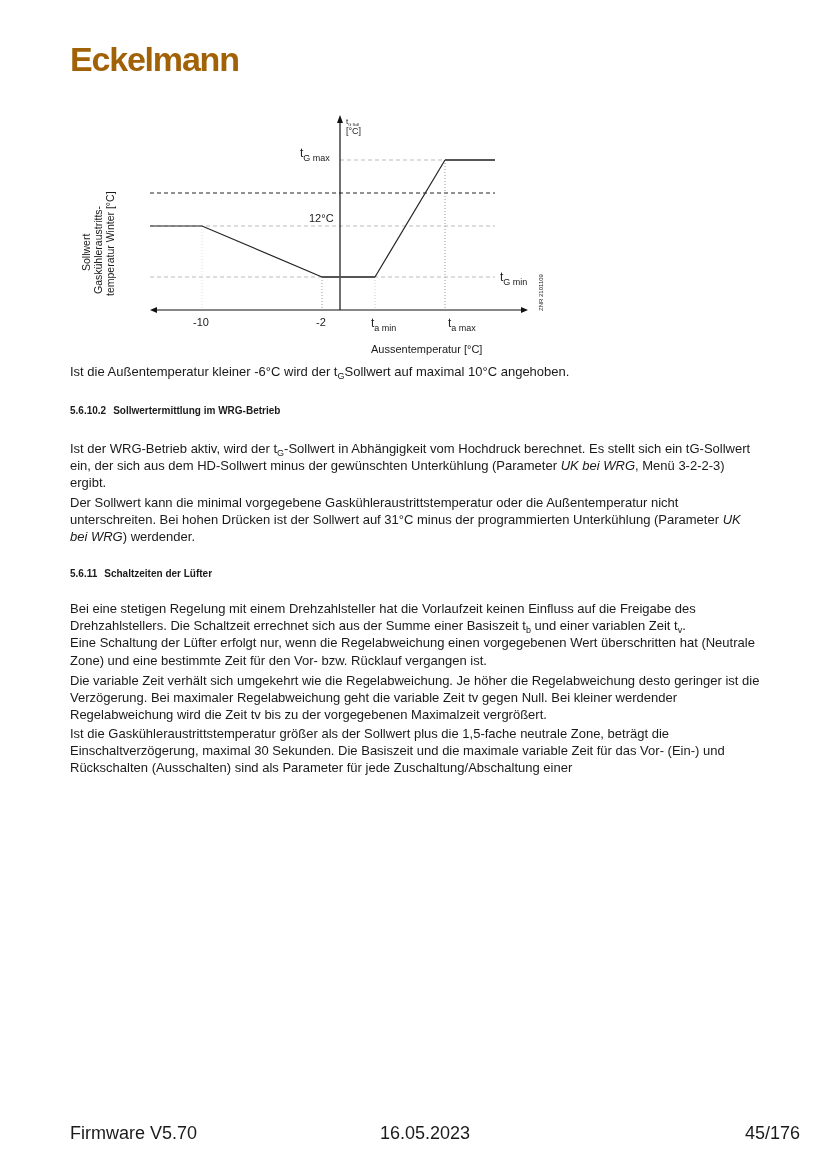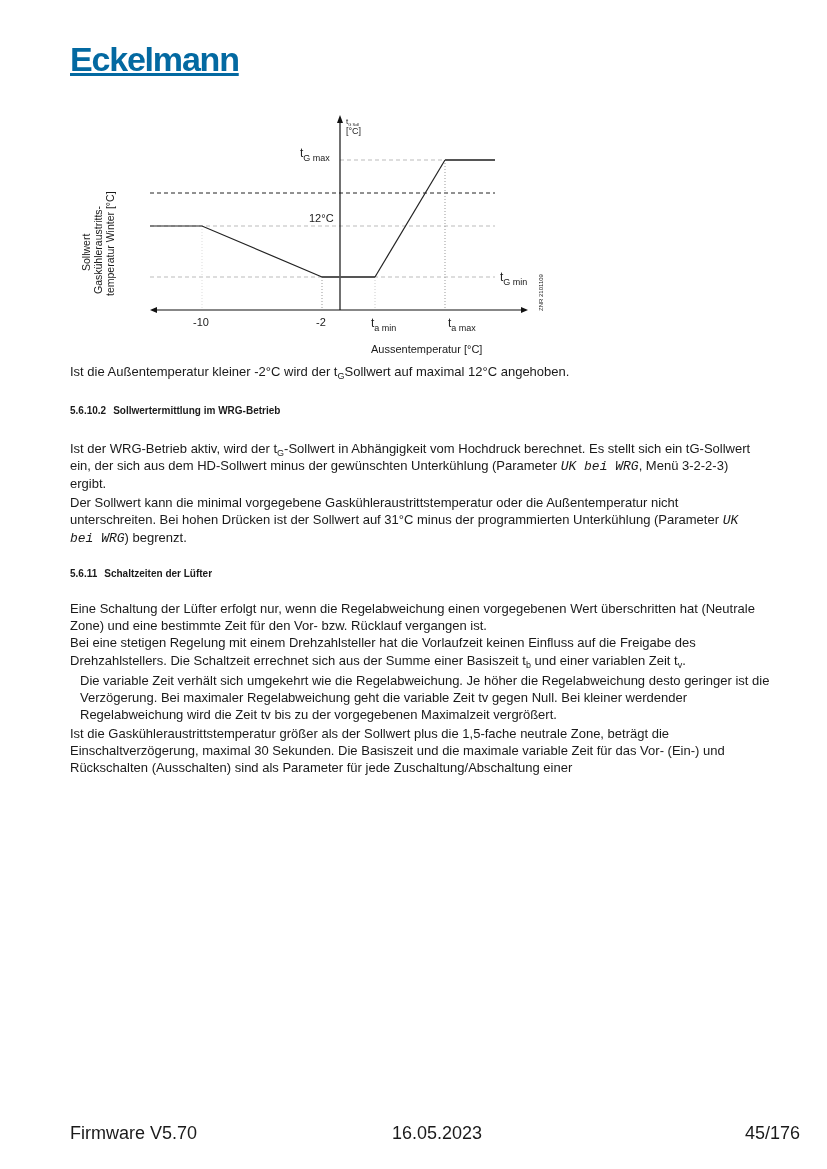--- a/index.html
+++ b/index.html
@@ -1,26 +1,26 @@
 <!DOCTYPE html>
 <html><head>
 <meta charset="utf-8">
 <style>
   html, body { margin: 0; padding: 0; background: #ffffff; }
   body { width: 827px; height: 1169px; position: relative; overflow: hidden;
          font-family: "Liberation Sans", sans-serif; color: #1a1a1a; }
   .logo { position: absolute; left: 70px; top: 40px; font-size: 34px; font-weight: bold;
-          color: #0369a1; letter-spacing: -1.2px; font-family: "Liberation Sans", sans-serif; text-decoration: underline; }
+          color: #a16207; letter-spacing: -1.2px; font-family: "Liberation Sans", sans-serif; }
   #diagram { position: absolute; left: 0; top: 108px; }
   .txt { position: absolute; left: 70px; width: 690px; font-size: 13px; line-height: 17.2px; }
   .h { position: absolute; left: 70px; font-size: 10px; font-weight: bold; }
   .h .num { display: inline-block; margin-right: 7px; }
   .p { margin: 0; }
   sub { font-size: 9px; vertical-align: -3px; line-height: 0; }
-  i { font-style: italic; font-family: Liberation Mono, monospace; }
+  i { font-style: italic; }
   .footer { position: absolute; top: 1123px; font-size: 18px; }
   svg text { font-family: "Liberation Sans", sans-serif; fill: #1a1a1a; }
 </style>
 </head>
 <body>
 
 <div class="logo">Eckelmann</div>
 
 <svg id="diagram" width="827" height="250" viewBox="0 108 827 250">
 
@@ -56,47 +56,47 @@
   <text x="371" y="353" font-size="11">Aussentemperatur [°C]</text>
   <g transform="translate(90,296) rotate(-90)">
     <text x="25" y="0" font-size="10.5">Sollwert</text>
     <text x="2" y="12" font-size="10.5">Gaskühleraustritts-</text>
     <text x="0" y="24" font-size="10.5">temperatur  Winter [°C]</text>
   </g>
   <text transform="translate(543,311) rotate(-90)" font-size="6" fill="#777">ZNR 2101109</text>
 </svg>
 
 <div class="txt" style="top:363px;">
-  <span>Ist die Außentemperatur kleiner -2°C wird der t</span><sub>G</sub><span>Sollwert auf maximal 12°C angehoben.</span>
+  <span>Ist die Außentemperatur kleiner -6°C wird der t</span><sub>G</sub><span>Sollwert auf maximal 10°C angehoben.</span>
 </div>
 
 <div class="h" style="top:405px;">
   <span class="num">5.6.10.2</span><span>Sollwertermittlung im WRG-Betrieb</span>
 </div>
 
 <div class="txt" style="top:440px;">
   <p class="p"><span>Ist der WRG-Betrieb aktiv, wird der t</span><sub>G</sub><span>-Sollwert in Abhängigkeit vom Hochdruck berechnet. Es stellt sich ein tG-Sollwert ein, der sich aus dem HD-Sollwert minus der gewünschten Unterkühlung (Parameter </span><i>UK bei WRG</i><span>, Menü 3-2-2-3) ergibt.</span></p>
 </div>
 
 <div class="txt" style="top:494px;">
-  <p class="p"><span>Der Sollwert kann die minimal vorgegebene Gaskühleraustrittstemperatur oder die Außentemperatur nicht unterschreiten. Bei hohen Drücken ist der Sollwert auf 31°C minus der programmierten Unterkühlung (Parameter </span><i>UK bei WRG</i><span>) begrenzt.</span></p>
+  <p class="p"><span>Der Sollwert kann die minimal vorgegebene Gaskühleraustrittstemperatur oder die Außentemperatur nicht unterschreiten. Bei hohen Drücken ist der Sollwert auf 31°C minus der programmierten Unterkühlung (Parameter </span><i>UK bei WRG</i><span>) werdender.</span></p>
 </div>
 
 <div class="h" style="top:568px;">
   <span class="num">5.6.11</span><span>Schaltzeiten der Lüfter</span>
 </div>
 
 <div class="txt" style="top:600px;">
+  <p class="p"><span>Bei eine stetigen Regelung mit einem Drehzahlsteller hat die Vorlaufzeit keinen Einfluss auf die Freigabe des Drehzahlstellers. Die Schaltzeit errechnet sich aus der Summe einer Basiszeit t</span><sub>b</sub><span> und einer variablen Zeit t</span><sub>v</sub><span>.</span></p>
   <p class="p">Eine Schaltung der Lüfter erfolgt nur, wenn die Regelabweichung einen vorgegebenen Wert überschritten hat (Neutrale Zone) und eine bestimmte Zeit für den Vor- bzw. Rücklauf vergangen ist.</p>
-  <p class="p"><span>Bei eine stetigen Regelung mit einem Drehzahlsteller hat die Vorlaufzeit keinen Einfluss auf die Freigabe des Drehzahlstellers. Die Schaltzeit errechnet sich aus der Summe einer Basiszeit t</span><sub>b</sub><span> und einer variablen Zeit t</span><sub>v</sub><span>.</span></p>
 </div>
 
-<div class="txt" style="top:672px;margin-left:10px;">
+<div class="txt" style="top:672px;">
   <p class="p">Die variable Zeit verhält sich umgekehrt wie die Regelabweichung. Je höher die Regelabweichung desto geringer ist die Verzögerung. Bei maximaler Regelabweichung geht die variable Zeit tv gegen Null. Bei kleiner werdender Regelabweichung wird die Zeit tv bis zu der vorgegebenen Maximalzeit vergrößert.</p>
 </div>
 
 <div class="txt" style="top:725px;">
   <p class="p">Ist die Gaskühleraustrittstemperatur größer als der Sollwert plus die 1,5-fache neutrale Zone, beträgt die Einschaltverzögerung, maximal 30 Sekunden. Die Basiszeit und die maximale variable Zeit für das Vor- (Ein-) und Rückschalten (Ausschalten) sind als Parameter für jede Zuschaltung/Abschaltung einer</p>
 </div>
 
 <div class="footer" style="left:70px;">Firmware V5.70</div>
-<div class="footer" style="left:392px;">16.05.2023</div>
+<div class="footer" style="left:380px;">16.05.2023</div>
 <div class="footer" style="left:710px;margin-left:35px;">45/176</div>
 
 </body></html>

